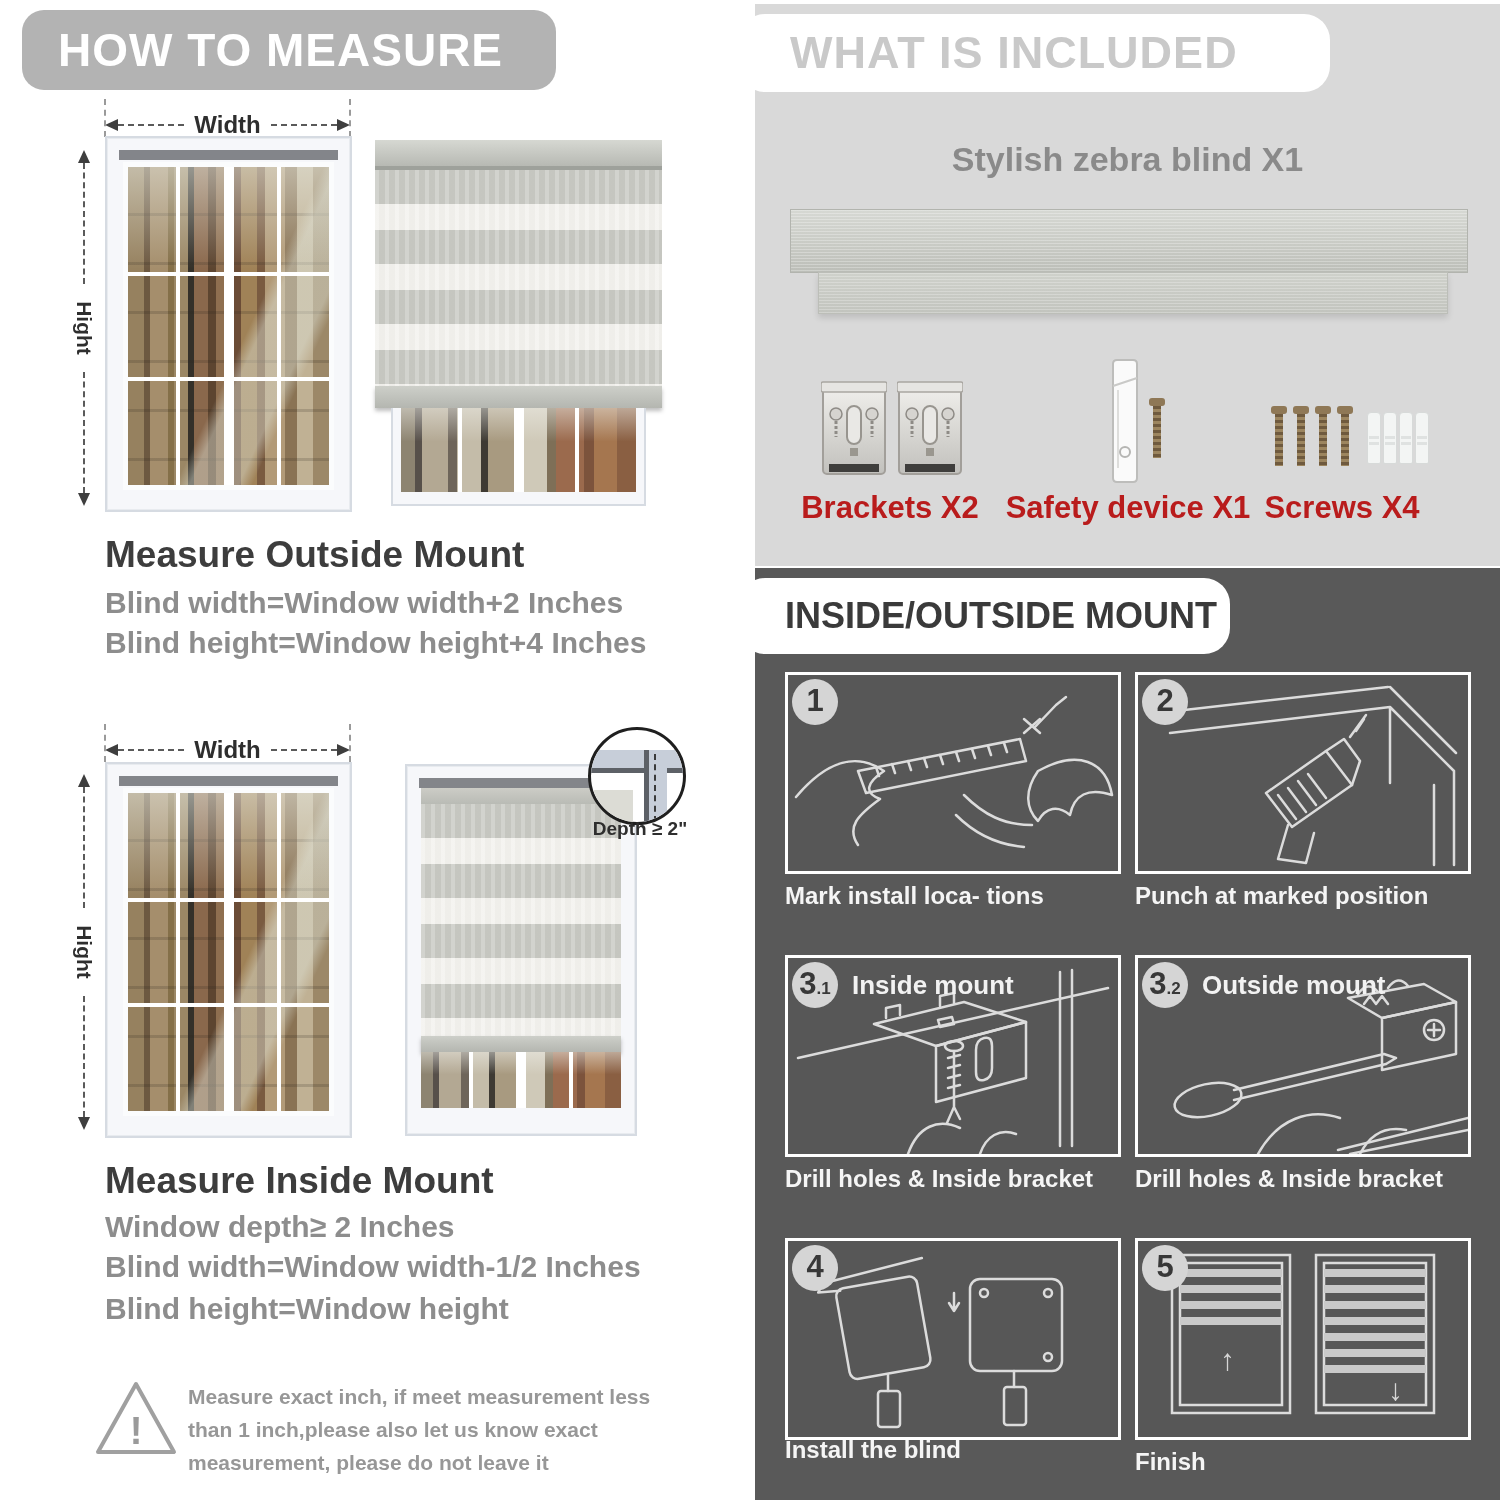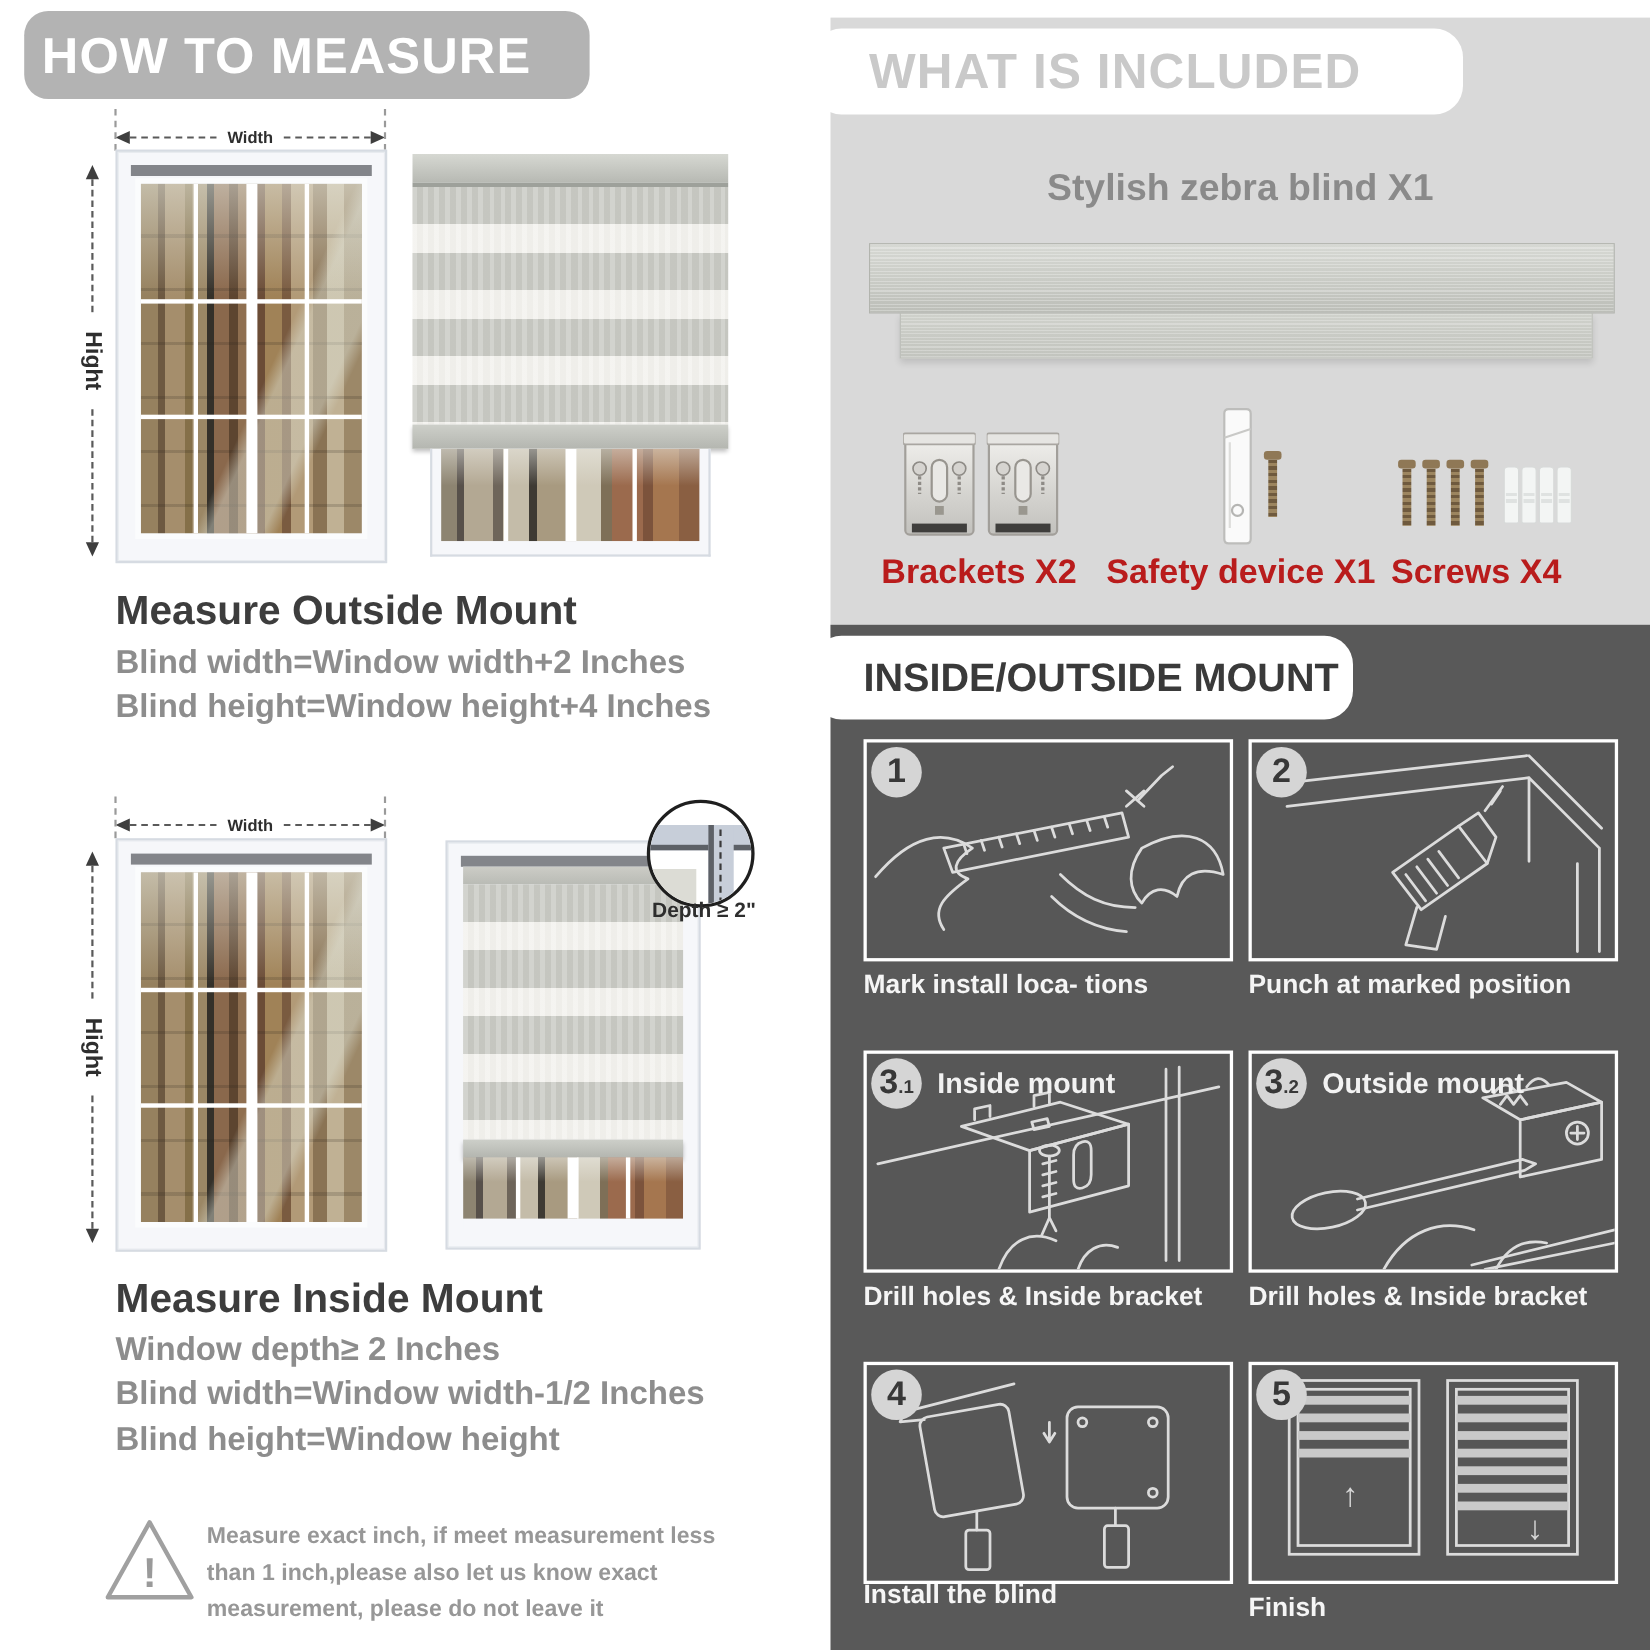--- a/index.html
+++ b/index.html
@@ -2,36 +2,36 @@
 <html><head>
 <meta charset="utf-8">
 <style>
   html,body{margin:0;padding:0;background:#fff;}
   .canvas{position:relative;width:1500px;height:1500px;background:#fff;overflow:hidden;
           font-family:"Liberation Sans","DejaVu Sans",sans-serif;}
   .abs{position:absolute;}
 
   
   .pill-gray{background:#b3b3b3;border-radius:22px;color:#fff;font-size:46px;font-weight:bold;
-             letter-spacing:1px;line-height:80px;padding-left:16px;}
+             letter-spacing:1px;line-height:80px;padding-left:36px;}
   .pill-white{background:#fff;border-radius:26px;font-weight:bold;}
   .t-included{color:#c9c9c9;font-size:45px;line-height:78px;padding-left:51px;letter-spacing:1px;}
   .t-mount{color:#3a3a3a;font-size:36px;line-height:76px;padding-left:46px;}
 
   
   .mtitle{font-size:37px;font-weight:bold;color:#3d3d3d;}
   .gline{font-size:30px;font-weight:bold;color:#8d8d8d;}
   .warntext{font-size:21px;font-weight:bold;color:#979797;line-height:33px;}
 
   
   .harrow{position:absolute;display:flex;align-items:center;}
   .hline{flex:1;height:0;border-top:2px dashed #5a5a5a;}
   .harrow::before,.harrow::after{content:'';position:absolute;top:-13px;height:38px;border-left:2px dashed #9a9a9a;}
   .harrow::before{left:-1px}.harrow::after{right:-1px}
-  .mlabel{font-size:15px;font-weight:bold;color:#2e2e2e;padding:0 10px;background:#fff;white-space:nowrap;}
+  .mlabel{font-size:24px;font-weight:bold;color:#2e2e2e;padding:0 10px;background:#fff;white-space:nowrap;}
   .varrow{position:absolute;display:flex;flex-direction:column;align-items:center;width:24px;}
   .vline{flex:1;width:0;border-left:2px dashed #5a5a5a;}
   .vlabelbox{height:88px;display:flex;align-items:center;justify-content:center;background:#fff;}
   .vlabelbox span{transform:rotate(90deg);font-size:21px;font-weight:bold;color:#2e2e2e;white-space:nowrap;}
   .ah{width:0;height:0;border-top:6px solid transparent;border-bottom:6px solid transparent;}
   .ah.l{border-right:13px solid #3e3e3e}.ah.r{border-left:13px solid #3e3e3e}
   .av{width:0;height:0;border-left:6px solid transparent;border-right:6px solid transparent;}
   .av.t{border-bottom:13px solid #3e3e3e}.av.b{border-top:13px solid #3e3e3e}
 
   
@@ -74,21 +74,21 @@
   
   .cdetail{position:absolute;width:92px;height:92px;border:3px solid #1f1f1f;border-radius:50%;
     background:#fff;overflow:hidden;}
   .cd-h{position:absolute;left:-6px;right:-6px;top:20px;height:18px;background:#c7ced9;border-bottom:5px solid #5d6167;}
   .cd-v{position:absolute;top:20px;bottom:-6px;right:16px;width:18px;background:#c7ced9;border-left:5px solid #5d6167;}
   .cd-dash{position:absolute;top:24px;bottom:0;right:27px;width:0;border-left:2px dashed #3a3a3a;}
   .cd-blind{position:absolute;left:-6px;bottom:-8px;width:52%;height:44%;background:#dcdcd5;}
   .depthnote{font-size:19px;font-weight:bold;color:#2e2e2e;text-align:center;}
 
   
-  .panel-light{position:absolute;left:755px;top:16px;width:745px;height:562px;background:#d9d9d9;}
+  .panel-light{position:absolute;left:755px;top:4px;width:745px;height:562px;background:#d9d9d9;}
   .panel-dark{position:absolute;left:755px;top:568px;width:745px;height:1044px;background:#595959;}
   .blindname{position:absolute;left:0;width:745px;text-align:center;font-size:34px;font-weight:bold;color:#8a8a8a;}
   .complabel{position:absolute;text-align:center;font-size:31px;font-weight:bold;color:#b91c1c;}
   .headrail{position:absolute;border:1px solid #b2b4ae;
     background:
       repeating-linear-gradient(180deg,rgba(255,255,255,.28) 0 1px,rgba(0,0,0,0) 1px 3px),
       linear-gradient(180deg,#d6d8d3 0%,#c9cbc5 55%,#bcbeb8 100%);}
   .headrail-lip{position:absolute;border:1px solid #bcbeb8;
     background:
       repeating-linear-gradient(180deg,rgba(255,255,255,.25) 0 1px,rgba(0,0,0,0) 1px 3px),

